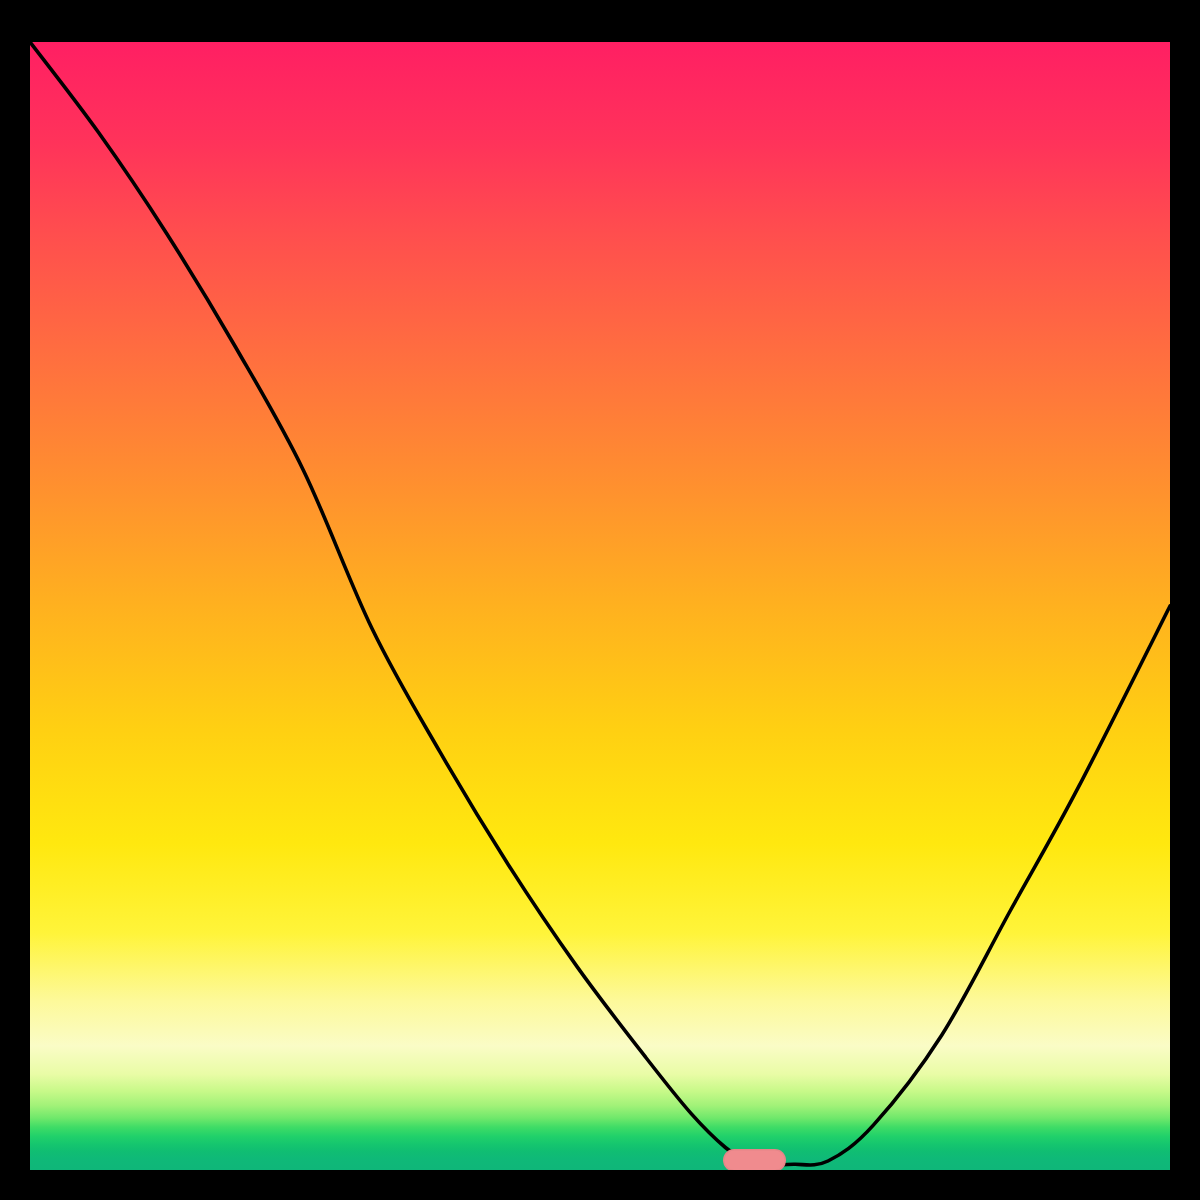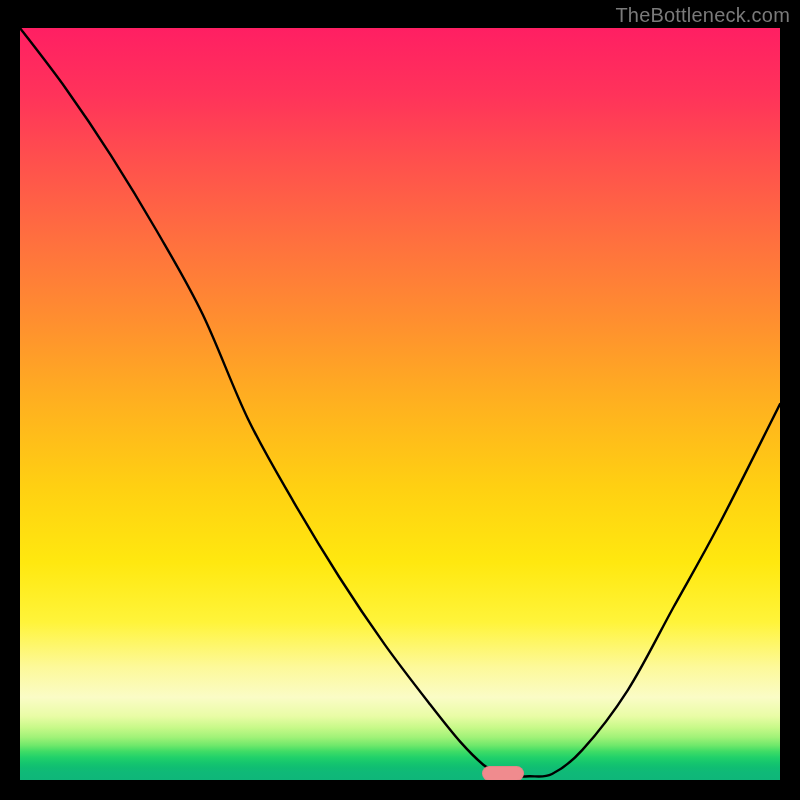--- a/index.html
+++ b/index.html
@@ -79,21 +79,20 @@
     border-radius: 8px;
     background: #f08b8e;
     box-shadow: inset 0 0 0 1px rgba(0,0,0,0.04);
   }
 </style>
 </head>
 <body>
 
 <div class="frame">
 
-  <div class="watermark">TheBottleneck.com</div>
 
   <div class="plot-area">
     <div class="gradient"></div>
 
     <svg class="curve" viewBox="0 0 760 752" preserveAspectRatio="none">
       <path id="curve-path" fill="none" stroke="#000" stroke-width="2.4" stroke-linecap="round" stroke-linejoin="round" d="M 0.0 0.0 C 7.6 10.0, 30.4 38.9, 45.6 60.2 C 60.8 81.5, 76.0 104.0, 91.2 127.8 C 106.4 151.7, 121.6 176.7, 136.8 203.0 C 152.0 229.4, 167.2 254.4, 182.4 285.8 C 197.6 317.1, 212.8 359.7, 228.0 391.0 C 243.2 422.4, 258.4 447.4, 273.6 473.8 C 288.8 500.1, 304.0 525.1, 319.2 549.0 C 334.4 572.8, 349.6 595.3, 364.8 616.6 C 380.0 637.9, 397.7 660.5, 410.4 676.8 C 423.1 693.1, 431.9 704.4, 440.8 714.4 C 449.7 724.4, 457.3 731.7, 463.6 737.0 C 469.9 742.2, 473.7 744.1, 478.8 746.0 C 483.9 747.9, 488.9 747.9, 494.0 748.2 C 499.1 748.6, 502.9 748.6, 509.2 748.2 C 515.5 747.9, 523.1 750.4, 532.0 746.0 C 540.9 741.6, 549.7 736.0, 562.4 721.9 C 575.1 707.9, 592.8 685.6, 608.0 661.8 C 623.2 637.9, 638.4 606.6, 653.6 579.0 C 668.8 551.5, 681.5 530.2, 699.2 496.3 C 716.9 462.5, 749.9 396.1, 760.0 376.0"></path>
     </svg>
 
     <div id="marker" class="marker" style="left: 461.6px; top: 738.484px; background: rgb(240, 139, 142);"></div>
   </div>

